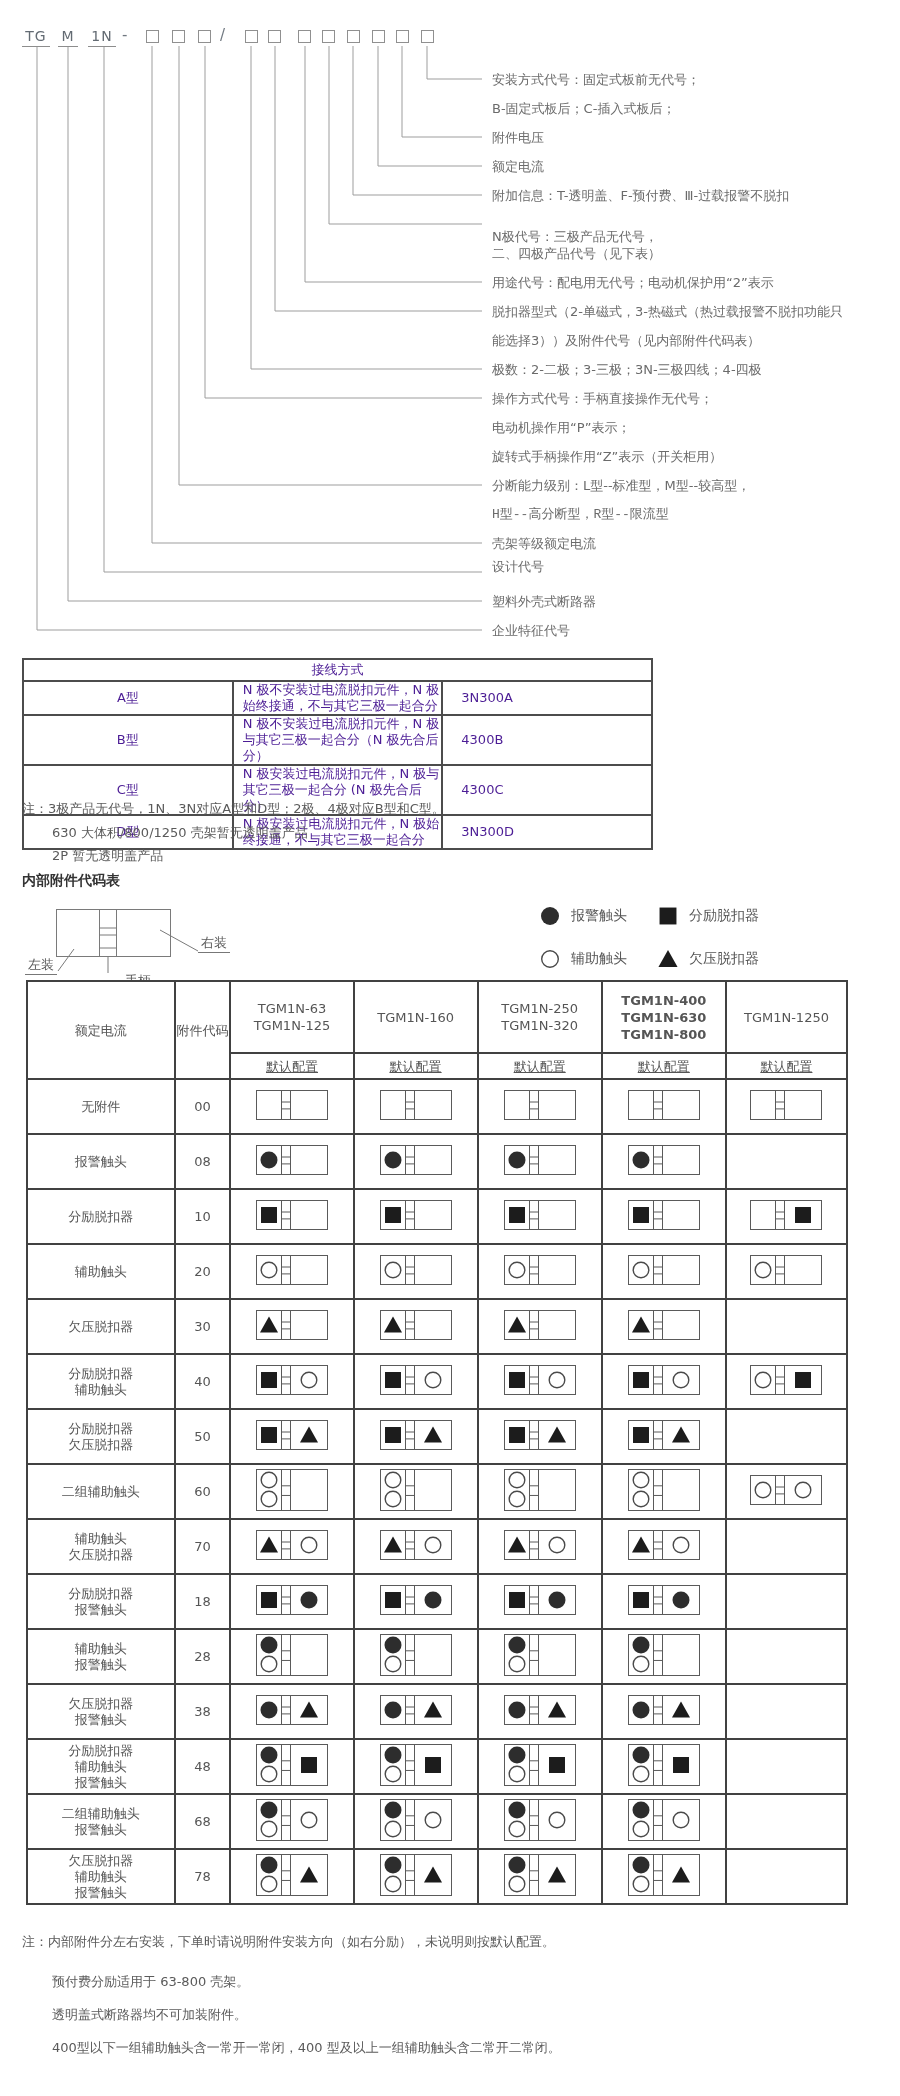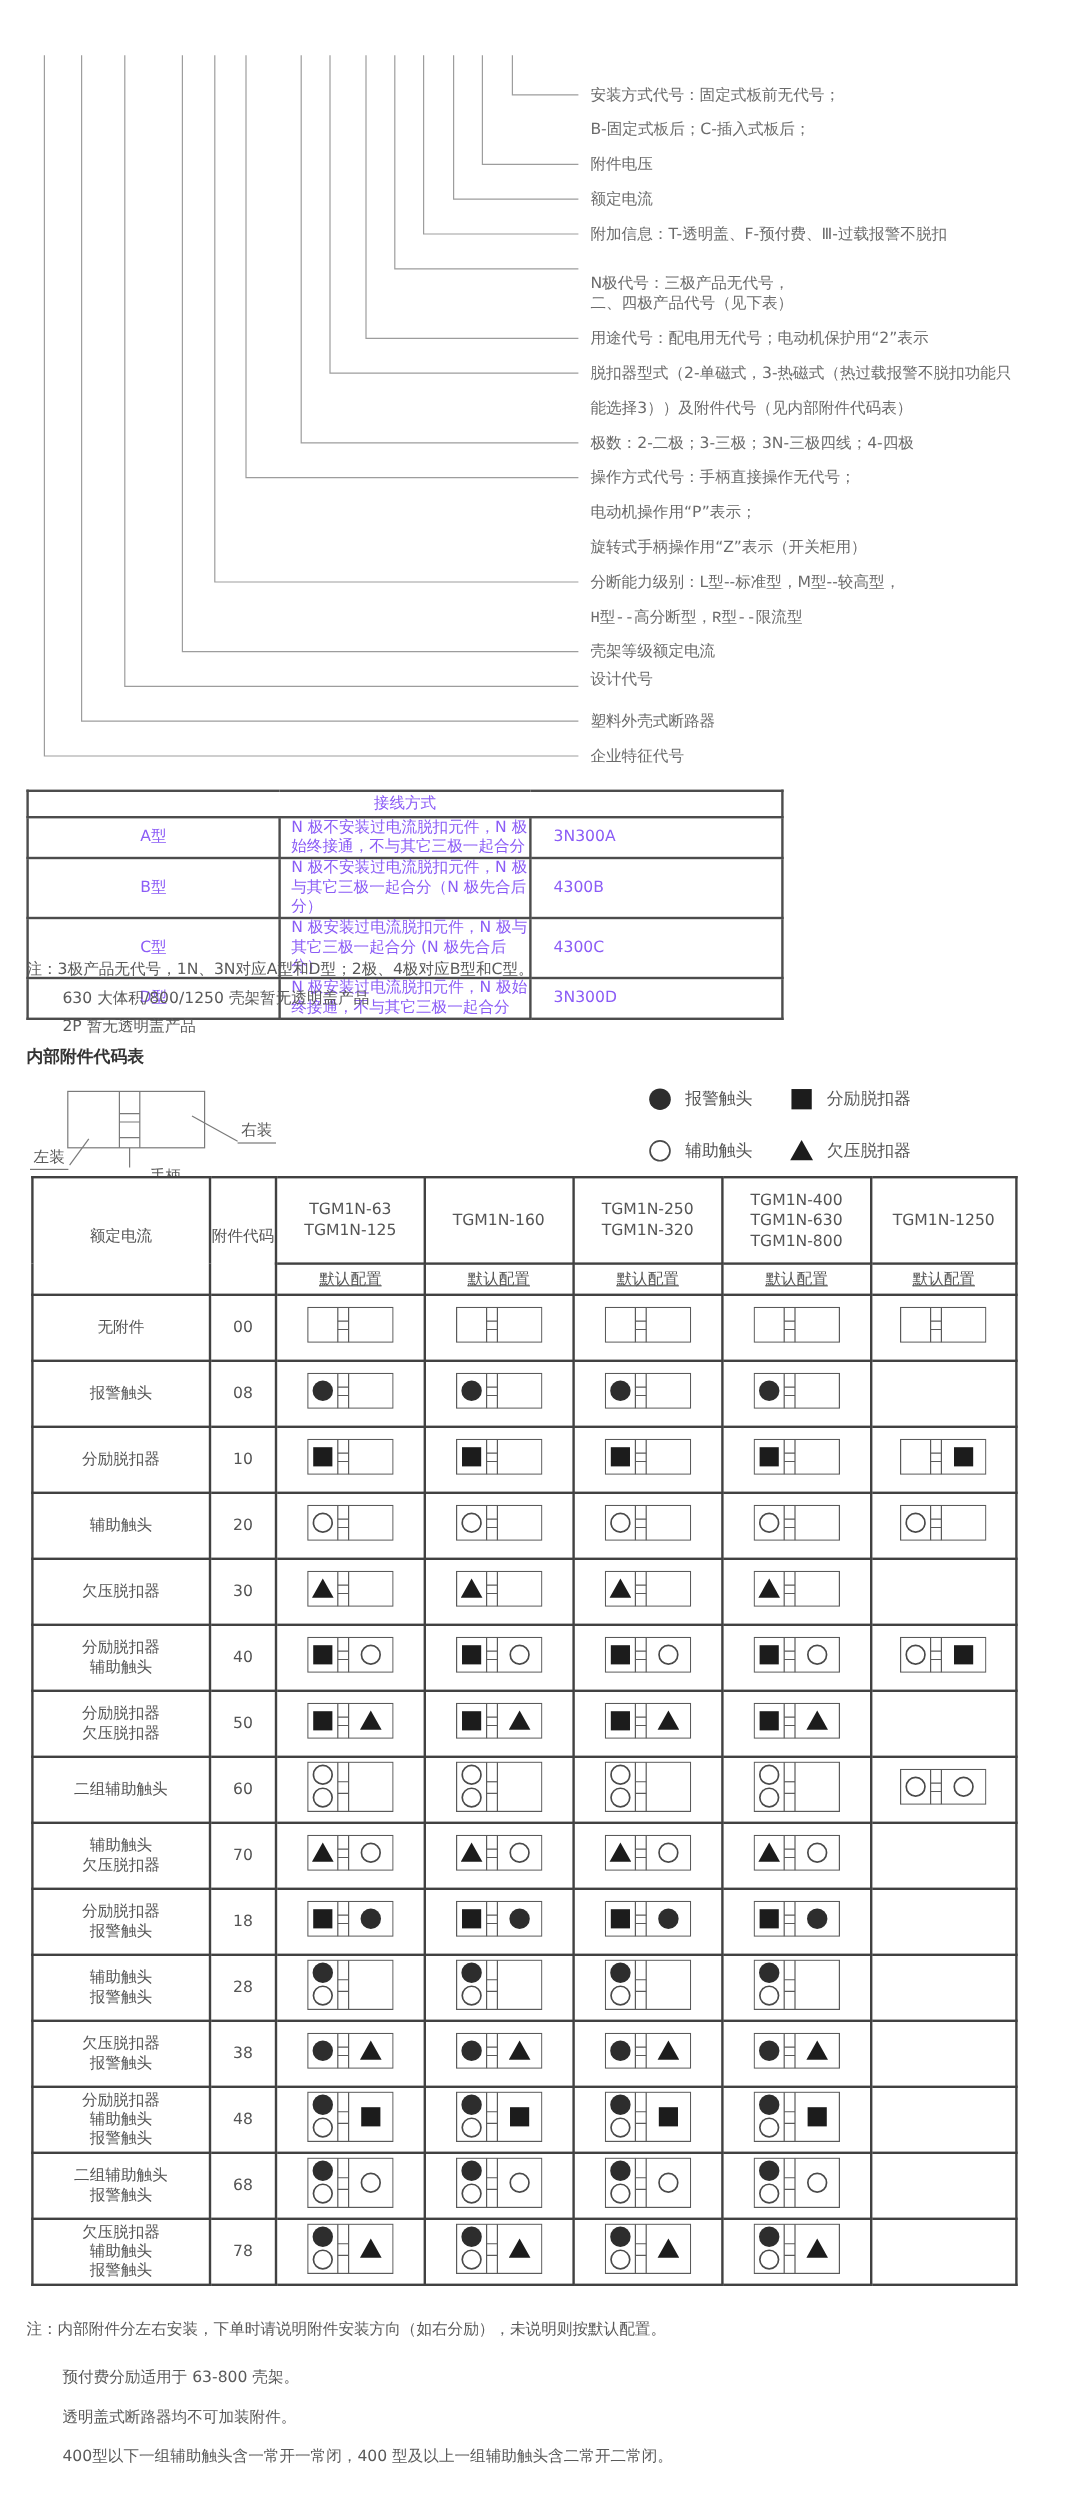--- a/index.html
+++ b/index.html
@@ -10,21 +10,21 @@
   
   .code-letter{position:absolute;top:28px;height:19px;border-bottom:1px solid #8d8d8d;
                color:#636b73;font-size:14px;text-align:center;letter-spacing:1px;line-height:17px}
   .code-sep{position:absolute;top:27px;color:#707880;font-size:15px;line-height:17px}
   .code-box{position:absolute;top:30px;width:13px;height:13px;border:1px solid #909090;background:#fff}
   .code-label{position:absolute;left:492px;font-size:13px;color:#6b6b6b;white-space:nowrap;line-height:16px}
   
   .note-line{position:absolute;font-size:13px;color:#5a5a5a;white-space:nowrap;line-height:17px}
   
   .wiring{position:absolute;left:22px;top:658px;width:631px;border-collapse:collapse;table-layout:fixed;background:#fff}
-  .wiring th,.wiring td{border:2px solid #4c4c4c;font-size:13px;color:#8b5cf6;font-weight:normal;line-height:16px}
+  .wiring th,.wiring td{border:2px solid #4c4c4c;font-size:13px;color:#4c1d95;font-weight:normal;line-height:16px}
   .wiring th{height:22px;text-align:center}
   .wiring td{height:27px}
   .wiring td.wtype{text-align:center}
   .wiring td.wdesc{padding-left:9px;text-align:left}
   .wiring td.wcode{padding-left:18px;text-align:left}
   
   .sec-title{position:absolute;left:22px;top:872px;font-size:14px;font-weight:bold;color:#333}
   
   .legend-item{position:absolute;display:flex;align-items:center;gap:11px}
   .legend-item span{font-size:14px;color:#555;white-space:nowrap}
@@ -53,20 +53,38 @@
       <polyline points="305,46 305,282 482,282" fill="none" stroke="#9d9d9d" stroke-width="1"></polyline>
       <polyline points="275,46 275,311 482,311" fill="none" stroke="#9d9d9d" stroke-width="1"></polyline>
       <polyline points="251,46 251,369 482,369" fill="none" stroke="#9d9d9d" stroke-width="1"></polyline>
       <polyline points="205,46 205,398 482,398" fill="none" stroke="#9d9d9d" stroke-width="1"></polyline>
       <polyline points="179,46 179,485 482,485" fill="none" stroke="#9d9d9d" stroke-width="1"></polyline>
       <polyline points="152,46 152,543 482,543" fill="none" stroke="#9d9d9d" stroke-width="1"></polyline>
       <polyline points="104,46 104,572 482,572" fill="none" stroke="#9d9d9d" stroke-width="1"></polyline>
       <polyline points="68,46 68,601 482,601" fill="none" stroke="#9d9d9d" stroke-width="1"></polyline>
       <polyline points="37,46 37,630 482,630" fill="none" stroke="#9d9d9d" stroke-width="1"></polyline>
     </svg>
+  <div class="abs" style="left:0;top:0;width:900px;height:50px">
+      <span class="code-letter" style="left: 22px; width: 28px;">TG</span>
+      <span class="code-letter" style="left: 58px; width: 20px;">M</span>
+      <span class="code-letter" style="left: 88px; width: 28px;">1N</span>
+      <span class="code-sep" style="left: 122px;">-</span>
+      <span class="code-sep" style="left: 220px;">/</span>
+      <span class="code-box" style="left: 146px;"></span>
+      <span class="code-box" style="left: 172px;"></span>
+      <span class="code-box" style="left: 198px;"></span>
+      <span class="code-box" style="left: 245px;"></span>
+      <span class="code-box" style="left: 268px;"></span>
+      <span class="code-box" style="left: 298px;"></span>
+      <span class="code-box" style="left: 322px;"></span>
+      <span class="code-box" style="left: 347px;"></span>
+      <span class="code-box" style="left: 372px;"></span>
+      <span class="code-box" style="left: 396px;"></span>
+      <span class="code-box" style="left: 421px;"></span>
+    </div>
   <div class="abs" style="left:0;top:0">
       <div class="code-label" style="top: 72px;">安装方式代号：固定式板前无代号；</div>
       <div class="code-label" style="top: 101px;">B-固定式板后；C-插入式板后；</div>
       <div class="code-label" style="top: 130px;">附件电压</div>
       <div class="code-label" style="top: 159px;">额定电流</div>
       <div class="code-label" style="top: 188px;">附加信息：T-透明盖、F-预付费、Ⅲ-过载报警不脱扣</div>
       <div class="code-label" style="top: 229px;">N极代号：三极产品无代号，</div>
       <div class="code-label" style="top: 246px;">二、四极产品代号（见下表）</div>
       <div class="code-label" style="top: 275px;">用途代号：配电用无代号；电动机保护用“2”表示</div>
       <div class="code-label" style="top: 304px;">脱扣器型式（2-单磁式，3-热磁式（热过载报警不脱扣功能只</div>
@@ -169,21 +187,21 @@
             <div>TGM1N-63</div>
             <div>TGM1N-125</div>
           </th>
           <th class="frame" style="width: 122px;">
             <div>TGM1N-160</div>
           </th>
           <th class="frame" style="width: 122px;">
             <div>TGM1N-250</div>
             <div>TGM1N-320</div>
           </th>
-          <th class="frame" style="width: 122px;">
+          <th class="frame" style="width: 122px; font-weight: bold;">
             <div>TGM1N-400</div>
             <div>TGM1N-630</div>
             <div>TGM1N-800</div>
           </th>
           <th class="frame" style="width: 119px;">
             <div>TGM1N-1250</div>
           </th>
         </tr>
         <tr>
           <th class="dflt">默认配置</th>

